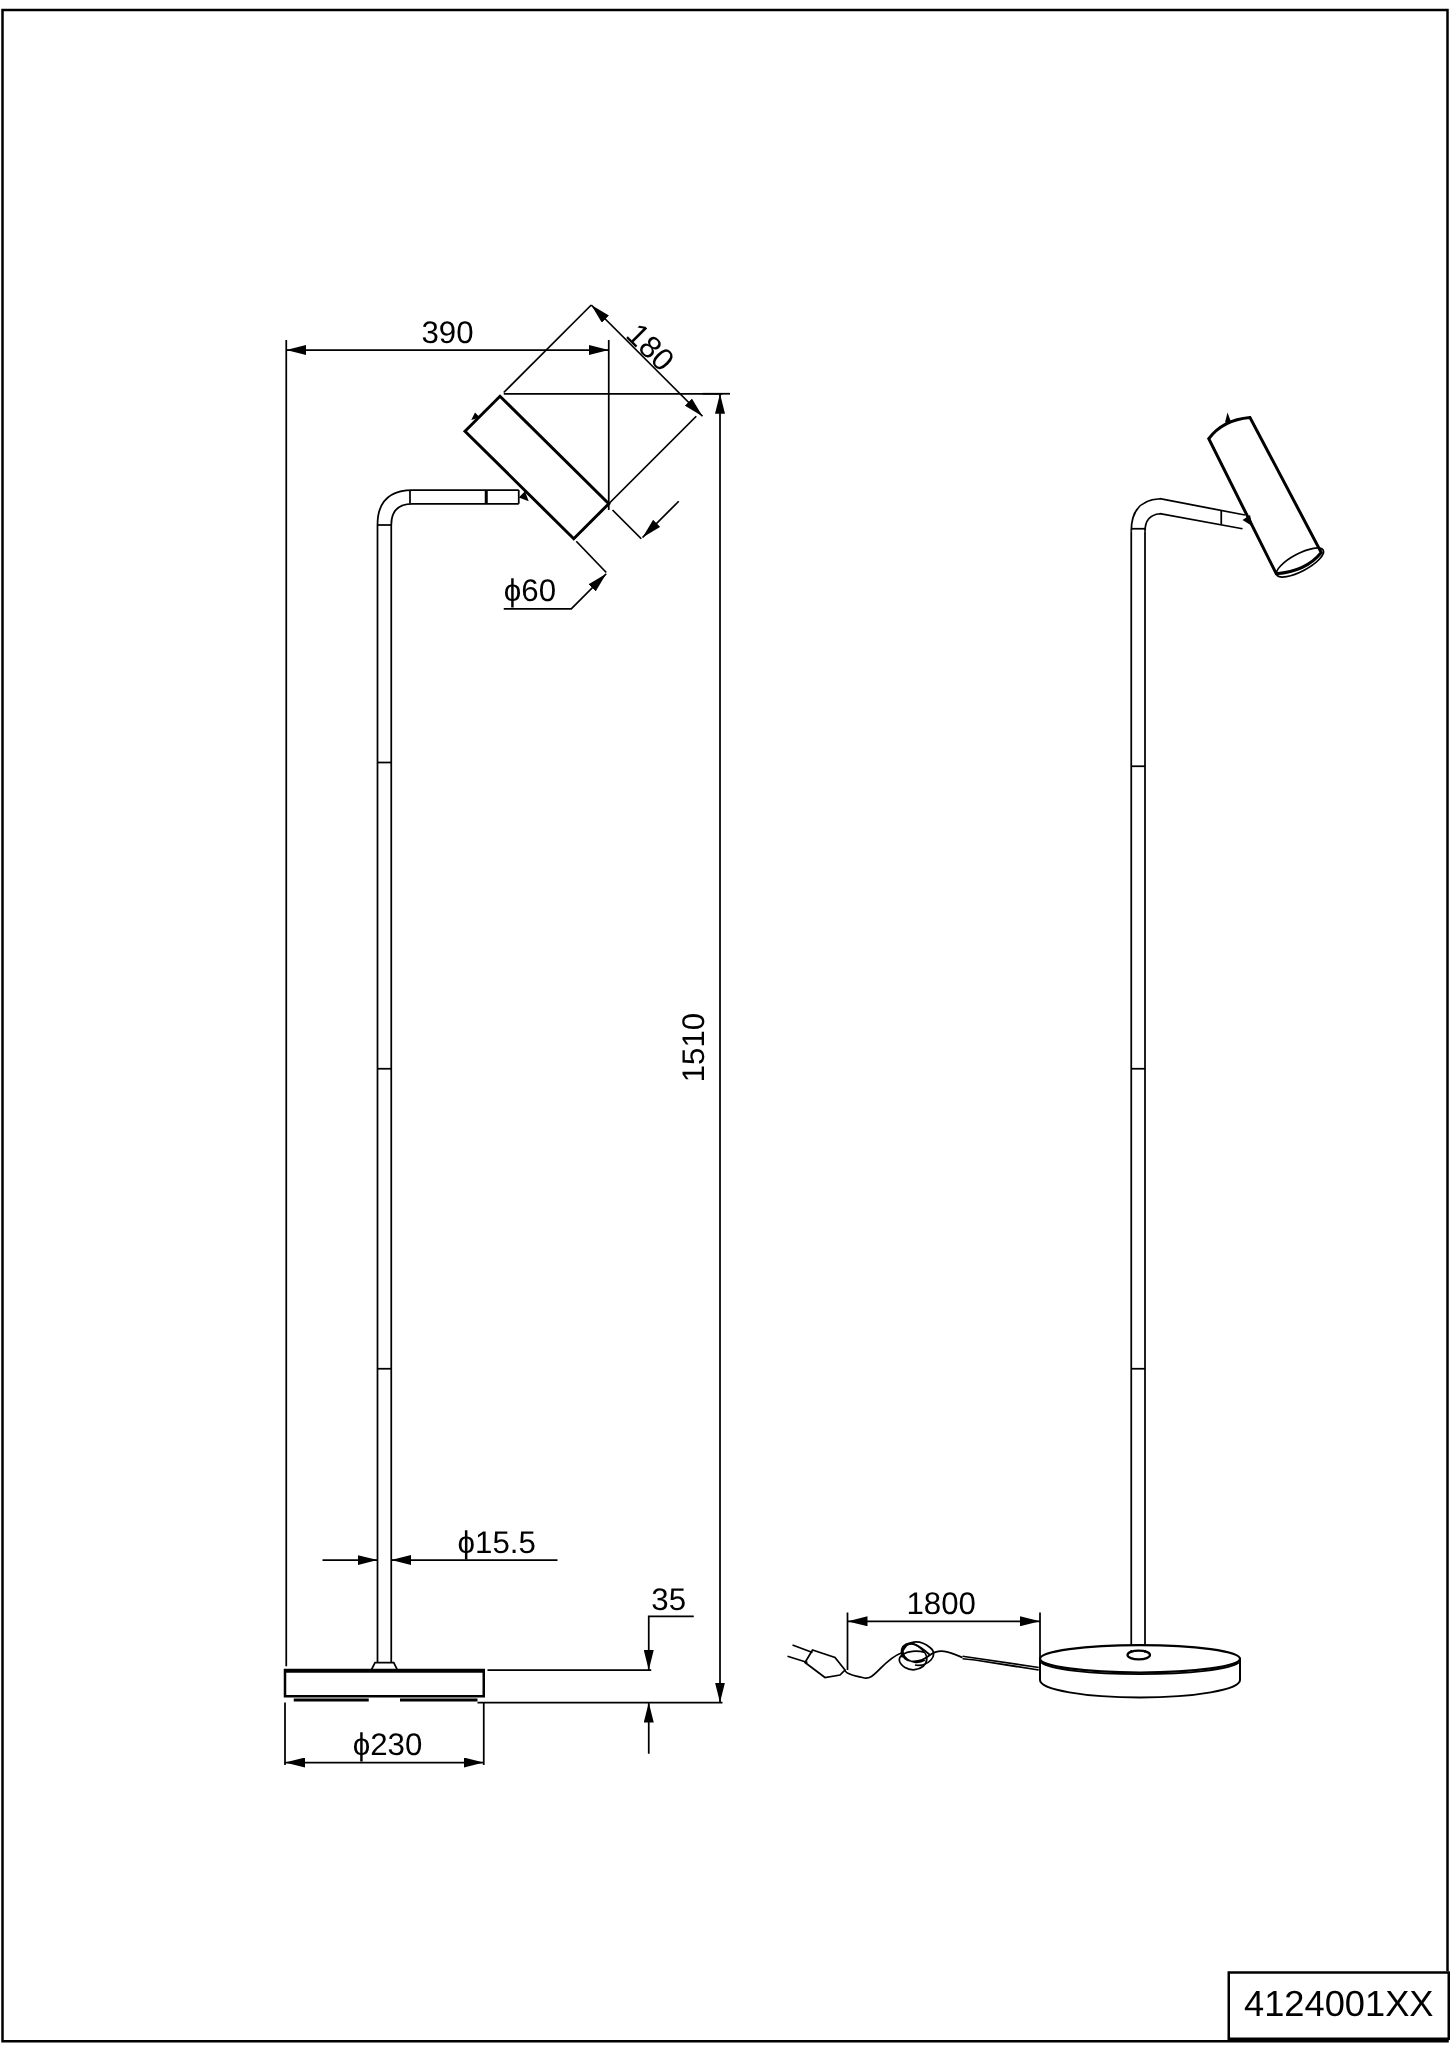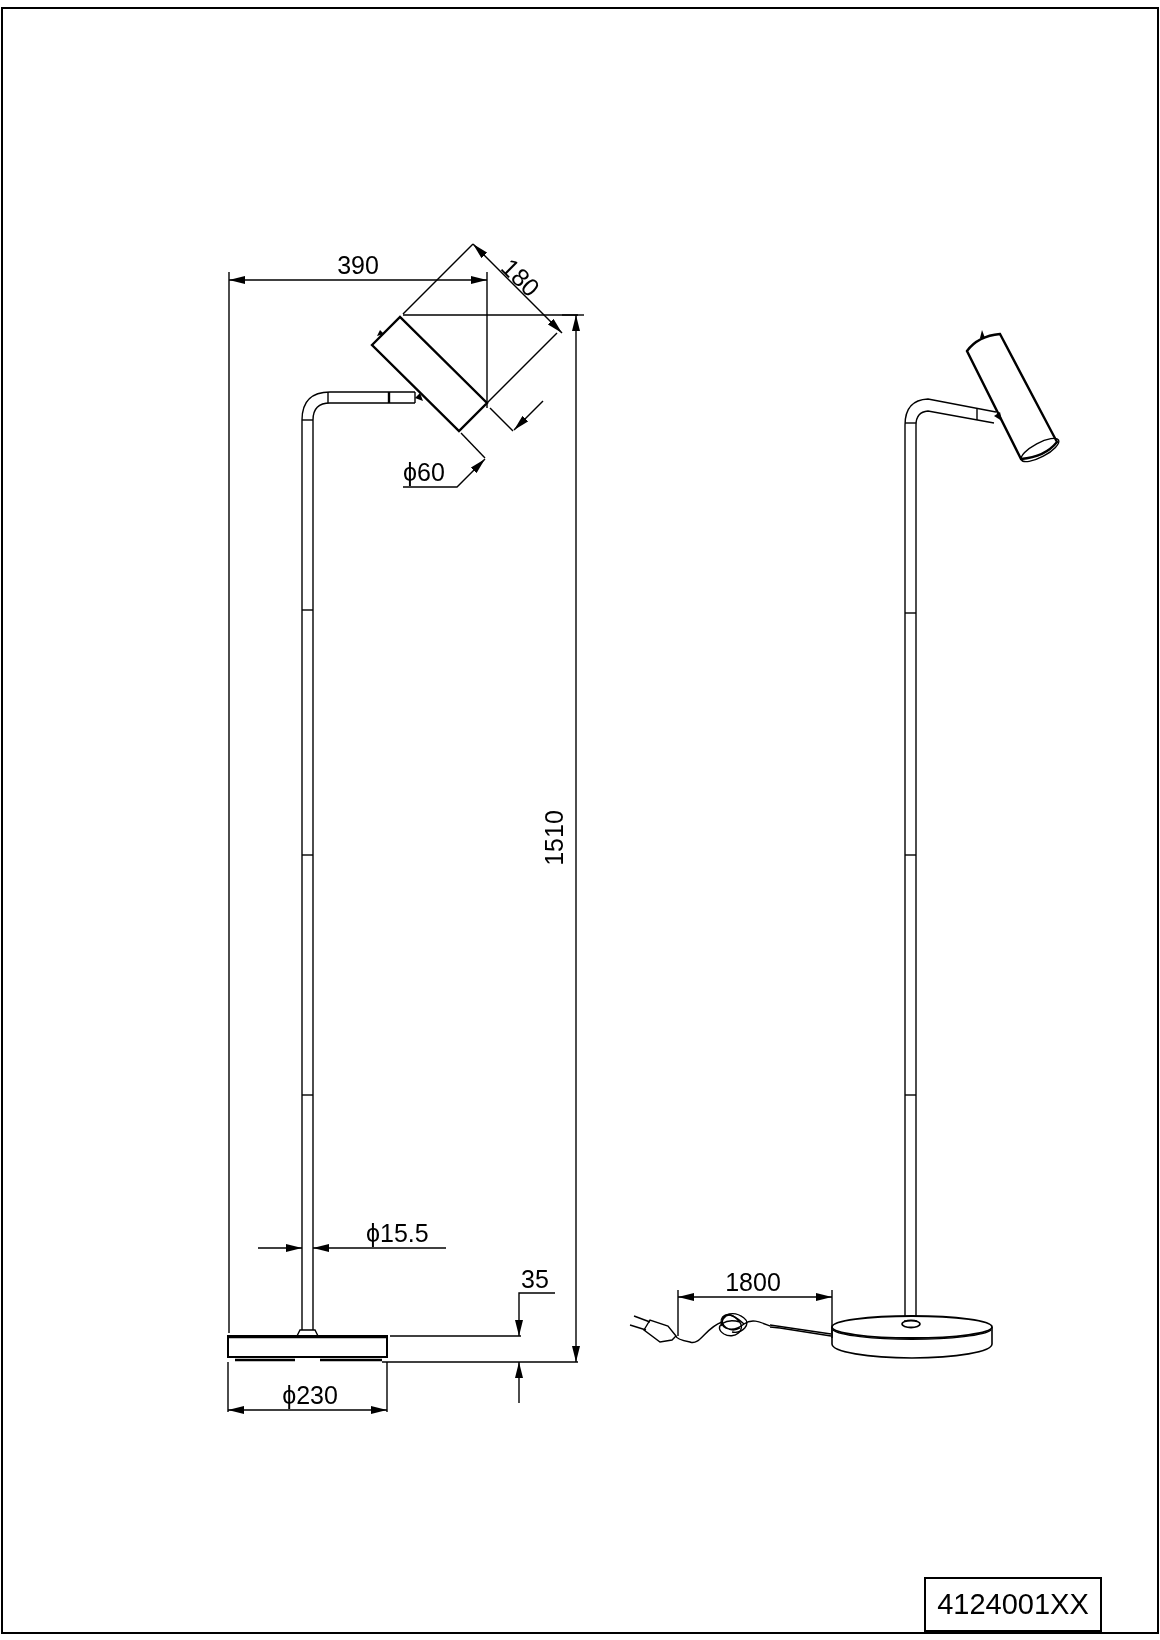--- a/index.html
+++ b/index.html
@@ -1,21 +1,21 @@
 <!DOCTYPE html>
 <html><head>
 <meta charset="utf-8">
 <style>
   html, body { margin: 0; padding: 0; background: #ffffff; }
   body { width: 1160px; height: 1640px; position: relative; overflow: hidden; font-family: "Liberation Sans", sans-serif; }
   svg { position: absolute; left: 0; top: 0; }
   .dimtext { font-family: "Liberation Sans", sans-serif; font-size: 25px; fill: #000; }
   .ln { stroke: #000; stroke-width: 1.4; fill: none; }
   .thick { stroke: #000; stroke-width: 2.4; fill: none; }
-  .title-block { position: absolute; left: 924px; top: 1577px; width: 178px; height: 55px; border: 2px solid #000; box-sizing: border-box; display: flex; align-items: center; justify-content: center; font-size: 29px; color: #000; background: #fff; }
+  .title-block { position: absolute; left: 982px; top: 1577px; width: 178px; height: 55px; border: 2px solid #000; box-sizing: border-box; display: flex; align-items: center; justify-content: center; font-size: 29px; color: #000; background: #fff; }
 </style>
 </head>
 <body>
 
 <svg width="1160" height="1640" viewBox="0 0 1160 1640">
   <defs>
     <marker id="arr" viewBox="0 0 12 6" refX="12" refY="3" markerWidth="16" markerHeight="8" orient="auto-start-reverse" markerUnits="userSpaceOnUse">
       <path d="M0,0 L12,3 L0,6 Z" fill="#000"></path>
     </marker>
   </defs>

